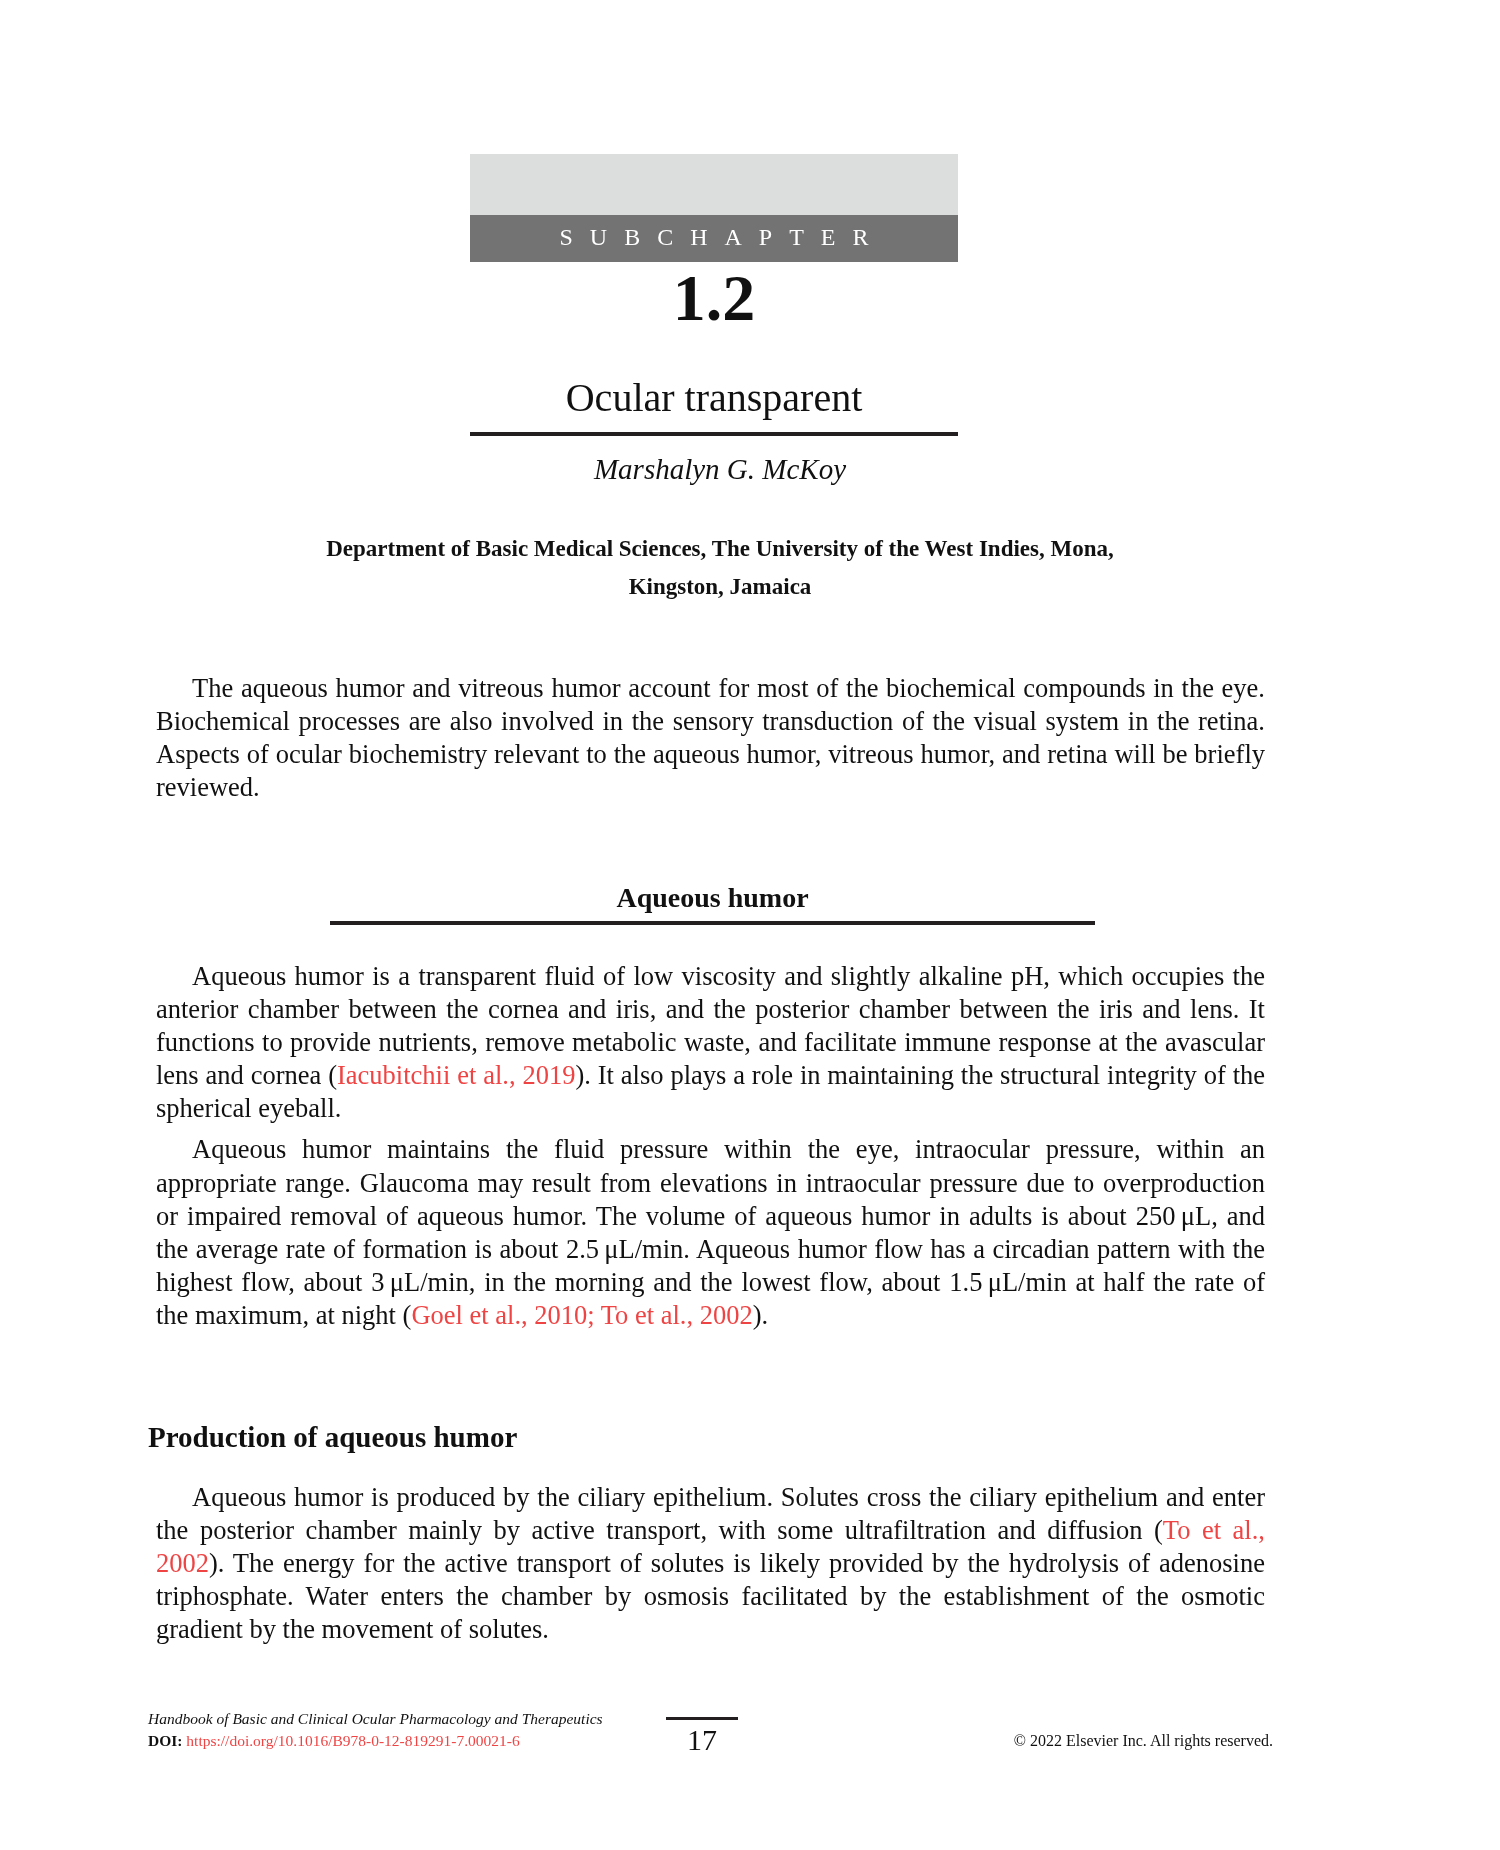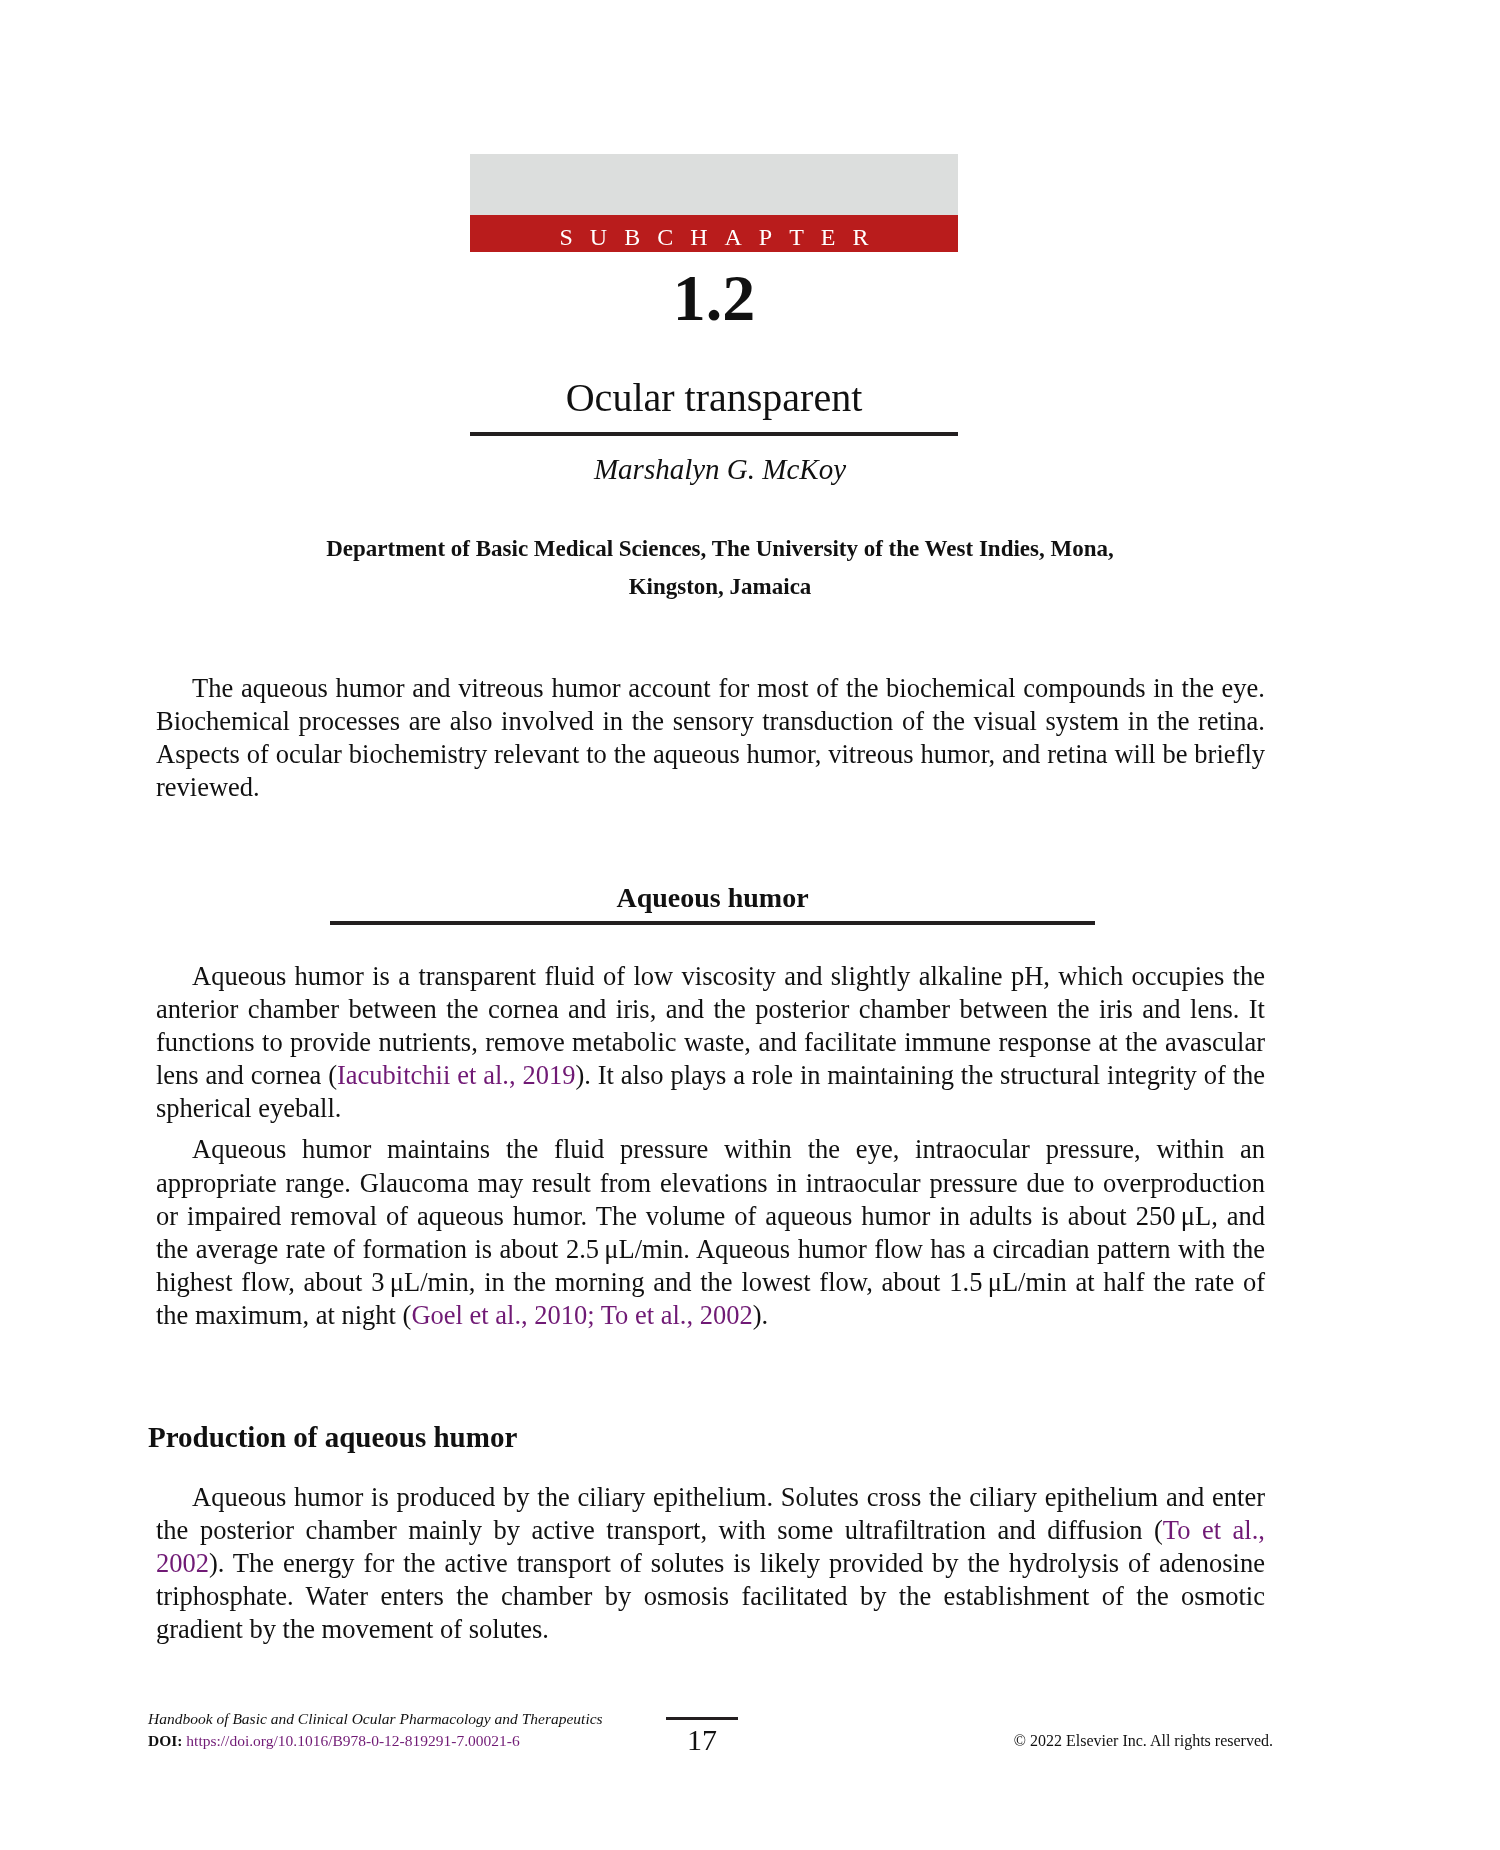--- a/index.html
+++ b/index.html
@@ -1,34 +1,34 @@
 <!DOCTYPE html>
 <html><head>
 <meta charset="utf-8">
 <style>
   html, body { margin:0; padding:0; background:#ffffff; }
   body { width:1500px; height:1850px; position:relative; overflow:hidden;
          font-family:"Liberation Serif","DejaVu Serif",serif; color:#111; }
   .abs { position:absolute; }
   .box-gray { left:470px; top:154px; width:488px; height:61px; background:#dcdedd; }
-  .box-dark { left:470px; top:215px; width:488px; height:37px; background:#b91c1c;
+  .box-dark { left:470px; top:215px; width:488px; height:47px; background:#737373;
               color:#fff; font-size:24px; letter-spacing:17px; text-align:center;
               line-height:45px; text-indent:17px; }
   .chapnum { left:470px; top:258px; width:488px; text-align:center; font-size:66px;
              font-weight:bold; line-height:80px; }
   .title { left:470px; top:372px; width:488px; text-align:center; font-size:40px; line-height:52px; }
   .rule { background:#231f20; }
   .title-rule { left:470px; top:432px; width:488px; height:4px; }
   .author { left:220px; top:448px; width:1000px; text-align:center; font-style:italic;
             font-size:29px; line-height:42px; }
   .affil { left:160px; top:490px; width:1120px; text-align:center; font-weight:bold;
            font-size:23px; line-height:38px;margin-top:40px; }
   .para { left:148px; width:1125px; font-size:26.5px; line-height:33.1px; text-align:justify; }
   .para p { margin:8px; text-indent:36px; }
-  .link { color:#701a75; }
+  .link { color:#ef4444; }
   .sec-head { left:330px; top:878px; width:765px; text-align:center; font-weight:bold;
               font-size:28px; line-height:40px; }
   .sec-rule { left:330px; top:921px; width:765px; height:4px; }
   .sub-head { left:148px; top:1417px; font-weight:bold; font-size:29px; line-height:40px; }
   .foot-left { left:148px; top:1708px; font-size:15.5px; line-height:22px; }
   .foot-left .book { font-style:italic; }
   .foot-left .doi-label { font-weight:bold; }
   .pg-rule { left:666px; top:1717px; width:72px; height:3px; }
   .pgnum { left:666px; top:1722px; width:72px; text-align:center; font-size:30px; line-height:36px; }
   .foot-right { left:900px; top:1730px; width:373px; text-align:right; font-size:16px; line-height:22px; }

